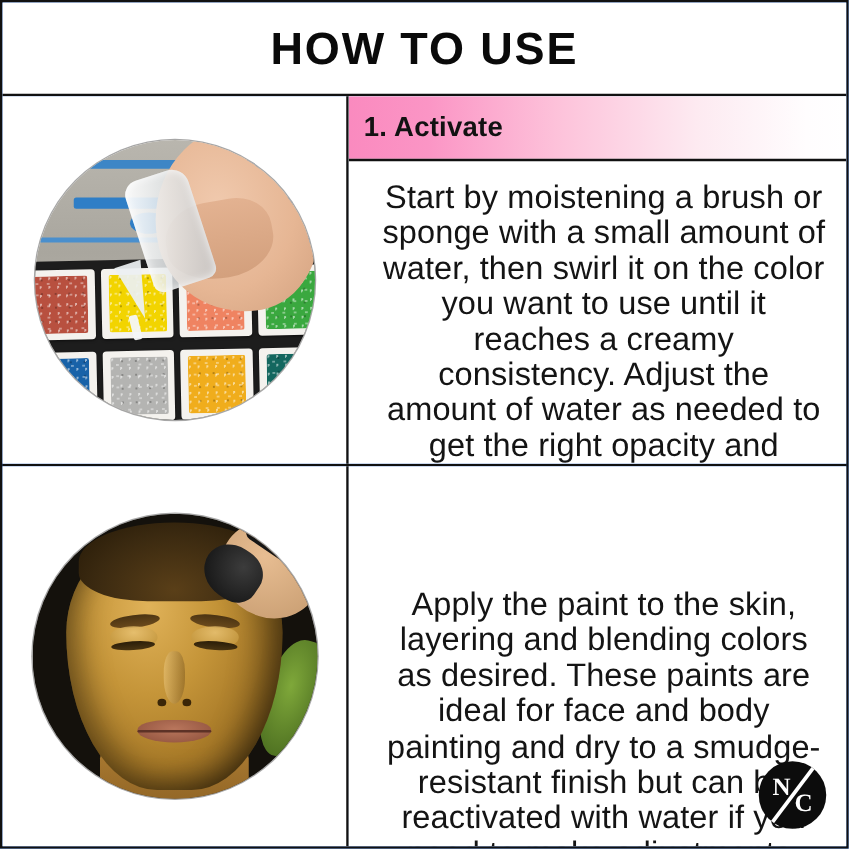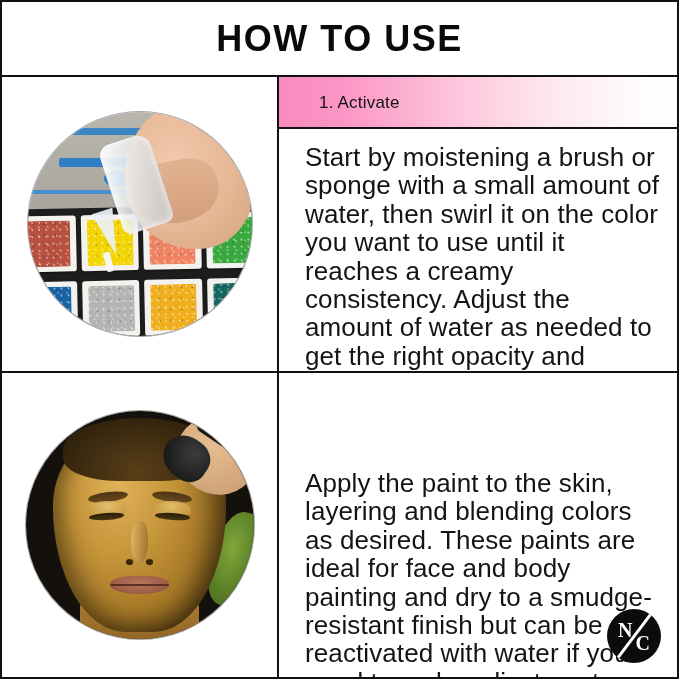--- a/index.html
+++ b/index.html
@@ -3,21 +3,21 @@
 <meta charset="utf-8">
 <style>
   html,body{margin:0;padding:0;background:#ffffff;}
   body{
     width:679px;height:679px;overflow:hidden;
     font-family:"Liberation Sans", sans-serif;
     -webkit-font-smoothing:antialiased;
   }
   .sheet{
     position:relative;width:679px;height:679px;box-sizing:border-box;
-    border:2px solid #111111;background:#3b82f6;
+    border:2px solid #111111;background:#3b82f6;text-align:center;
   }
 
   
   .header{
     position:absolute;left:0;top:0;width:675px;height:75px;
     box-sizing:border-box;border-bottom:2px solid #111111;
     display:flex;align-items:center;justify-content:center;background:#fff;
   }
   .header-title{
     font-size:36px;font-weight:700;letter-spacing:1.5px;color:#0a0a0a;
@@ -37,21 +37,21 @@
   .txt-cell{flex:1 1 auto;position:relative;background:#fff;overflow:hidden;}
 
   
   .step-band{
     position:absolute;left:0;top:0;width:100%;height:52px;
     background:linear-gradient(to right,#fa8abf 0%,#fb95c5 16%,#fdc2da 42%,#fdeaf1 70%,#fffdfe 92%,#ffffff 100%);
     border-bottom:2px solid #111111;
     display:flex;align-items:center;box-sizing:border-box;
   }
   .step-label{
-    font-size:17px;font-weight:400;color:#121212;padding-left:40px;
+    font-size:22px;font-weight:700;color:#121212;padding-left:12px;
     letter-spacing:.2px;line-height:1;
   }
   .step-body{
     position:absolute;left:26px;right:16px;top:66px;
     font-size:26px;line-height:28.4px;color:#141414;letter-spacing:.1px;
   }
   .row-2 .step-body{top:64px;margin-top:32px;}
 
   
   .photo{

